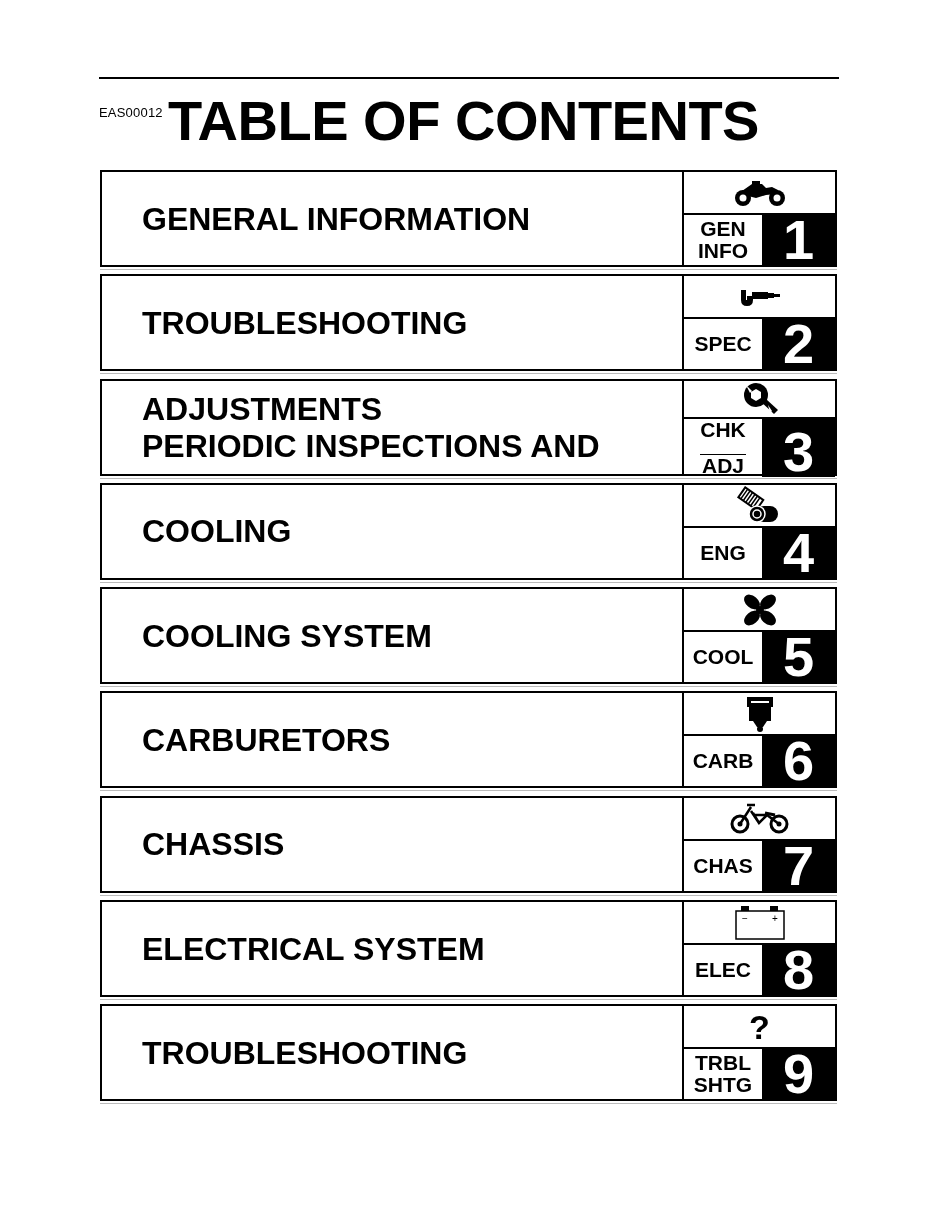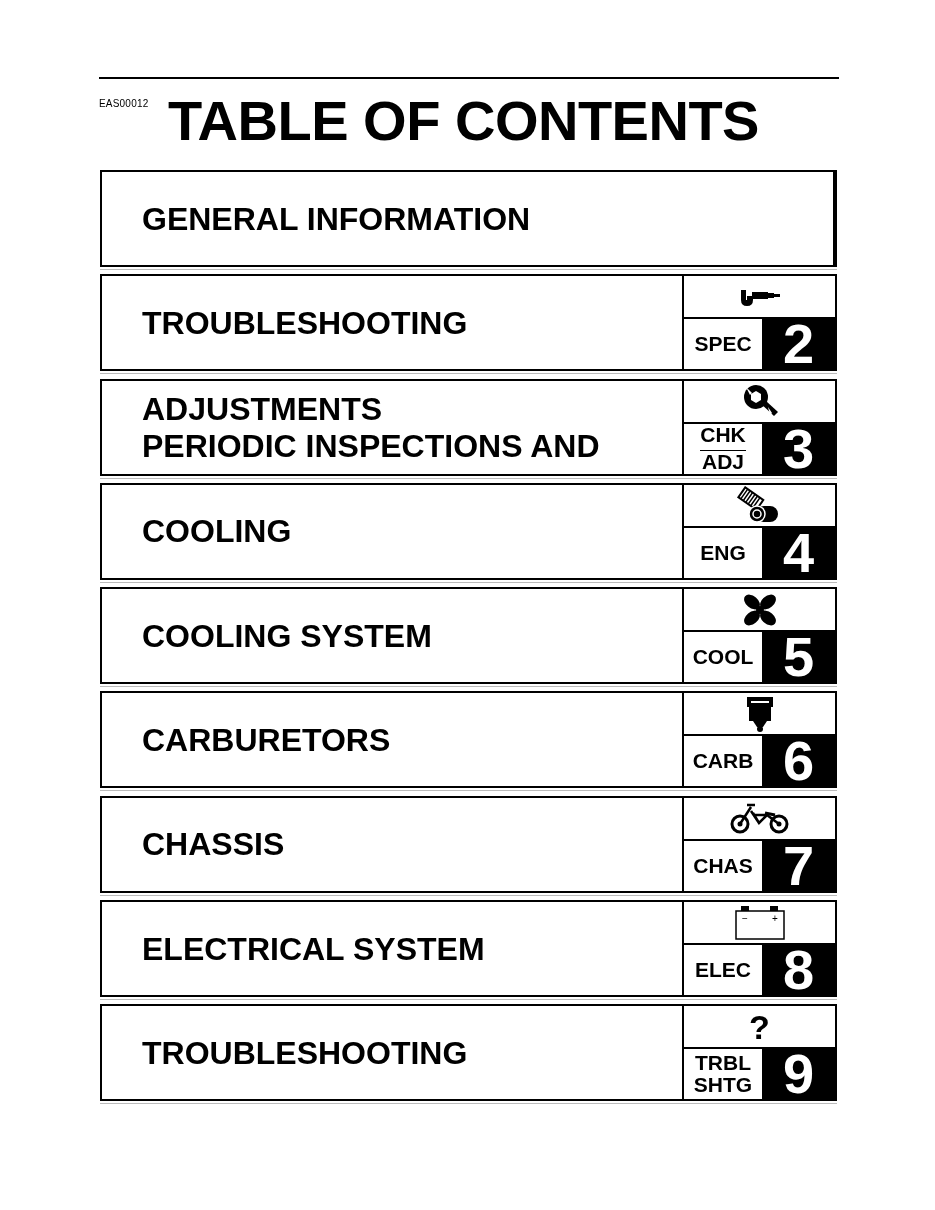--- a/index.html
+++ b/index.html
@@ -1,53 +1,72 @@
 <!DOCTYPE html>
 <html><head>
 <meta charset="utf-8">
 <style>
   html, body { margin:0; padding:0; background:#fff; }
   body { width:935px; height:1210px; position:relative; overflow:hidden;
          font-family:"Liberation Sans", sans-serif; color:#000; }
   .top-rule { position:absolute; left:99px; top:77px; width:740px; height:2px; background:#000; }
-  .doc-code { position:absolute; left:99px; top:98px; font-size:10px; letter-spacing:0.2px; }
+  .doc-code { position:absolute; left:99px; top:105px; font-size:13px; letter-spacing:0.2px; }
   .title { position:absolute; left:0; width:927px; top:88px; text-align:center;
            font-size:56px; font-weight:bold; letter-spacing:-0.5px; line-height:66px; }
   .rows { position:absolute; left:100px; top:170px; width:737px; }
   .row { position:relative; height:97px; box-sizing:border-box; border:2px solid #000;
          margin-bottom:7.3px; display:flex; }
   .row::after { content:""; position:absolute; left:-2px; right:-2px; bottom:-5px; height:1px; background:#bbb; }
   .row-label { flex:1; display:flex; align-items:center; padding-left:40px; padding-top:1px;
                font-size:32px; font-weight:bold; line-height:37px; border-right:2px solid #000; }
   .row-label span { display:block; }
   .tab { width:151px; display:flex; flex-direction:column; }
   .tab-icon { height:44px; border-bottom:2px solid #000; display:flex; align-items:center; justify-content:center; }
   .tab-bottom { flex:1; display:flex; }
   .tab-abbr { width:78px; display:flex; flex-direction:column; justify-content:center; align-items:center;
               font-size:21px; font-weight:bold; line-height:22px; }
   .tab-abbr .line2 { }
-  .tab-abbr.ruled .line1 { border-bottom:1.5px solid #000; padding-bottom:4px; margin-bottom:0; }
+  .tab-abbr.ruled .line1 { border-bottom:1.5px solid #000; padding-bottom:13px; margin-bottom:0; }
   .tab-num { flex:1; background:#000; color:#fff; font-size:56px; font-weight:bold;
              display:flex; align-items:flex-end; justify-content:center; line-height:50px; padding-bottom:0; }
   svg { display:block; }
 </style>
 </head>
 <body>
 
 <div class="top-rule"></div>
 <div class="doc-code">EAS00012</div>
 <div class="title">TABLE OF CONTENTS</div>
 
 <div class="rows">
 
   <div class="row">
     <div class="row-label">
       <div>
           <span>GENERAL INFORMATION</span>
         </div>
+    </div>
+    <div class="tab">
+      <div class="tab-icon">
+        <svg width="56" height="30" viewBox="0 0 56 30">
+          <circle cx="11" cy="20" r="8" fill="#000"></circle>
+            <circle cx="11" cy="20" r="3.5" fill="#fff"></circle>
+          <circle cx="45" cy="20" r="8" fill="#000"></circle>
+            <circle cx="45" cy="20" r="3.5" fill="#fff"></circle>
+          <path d="M10 13 L20 6 L30 6 L34 10 L40 9 L46 12 L44 16 L34 17 L24 20 L16 18 Z" fill="#000"></path>
+          <rect x="20" y="3" width="8" height="3" fill="#000"></rect>
+        </svg>
+      </div>
+      <div class="tab-bottom">
+        <div class="tab-abbr">
+          <span class="line1">GEN</span>
+          <span class="line2">INFO</span>
+        </div>
+        <div class="tab-num">1</div>
+      </div>
     </div>
   </div>
 
   <div class="row">
     <div class="row-label">
       <div>
           <span>TROUBLESHOOTING</span>
         </div>
     </div>
     <div class="tab">

